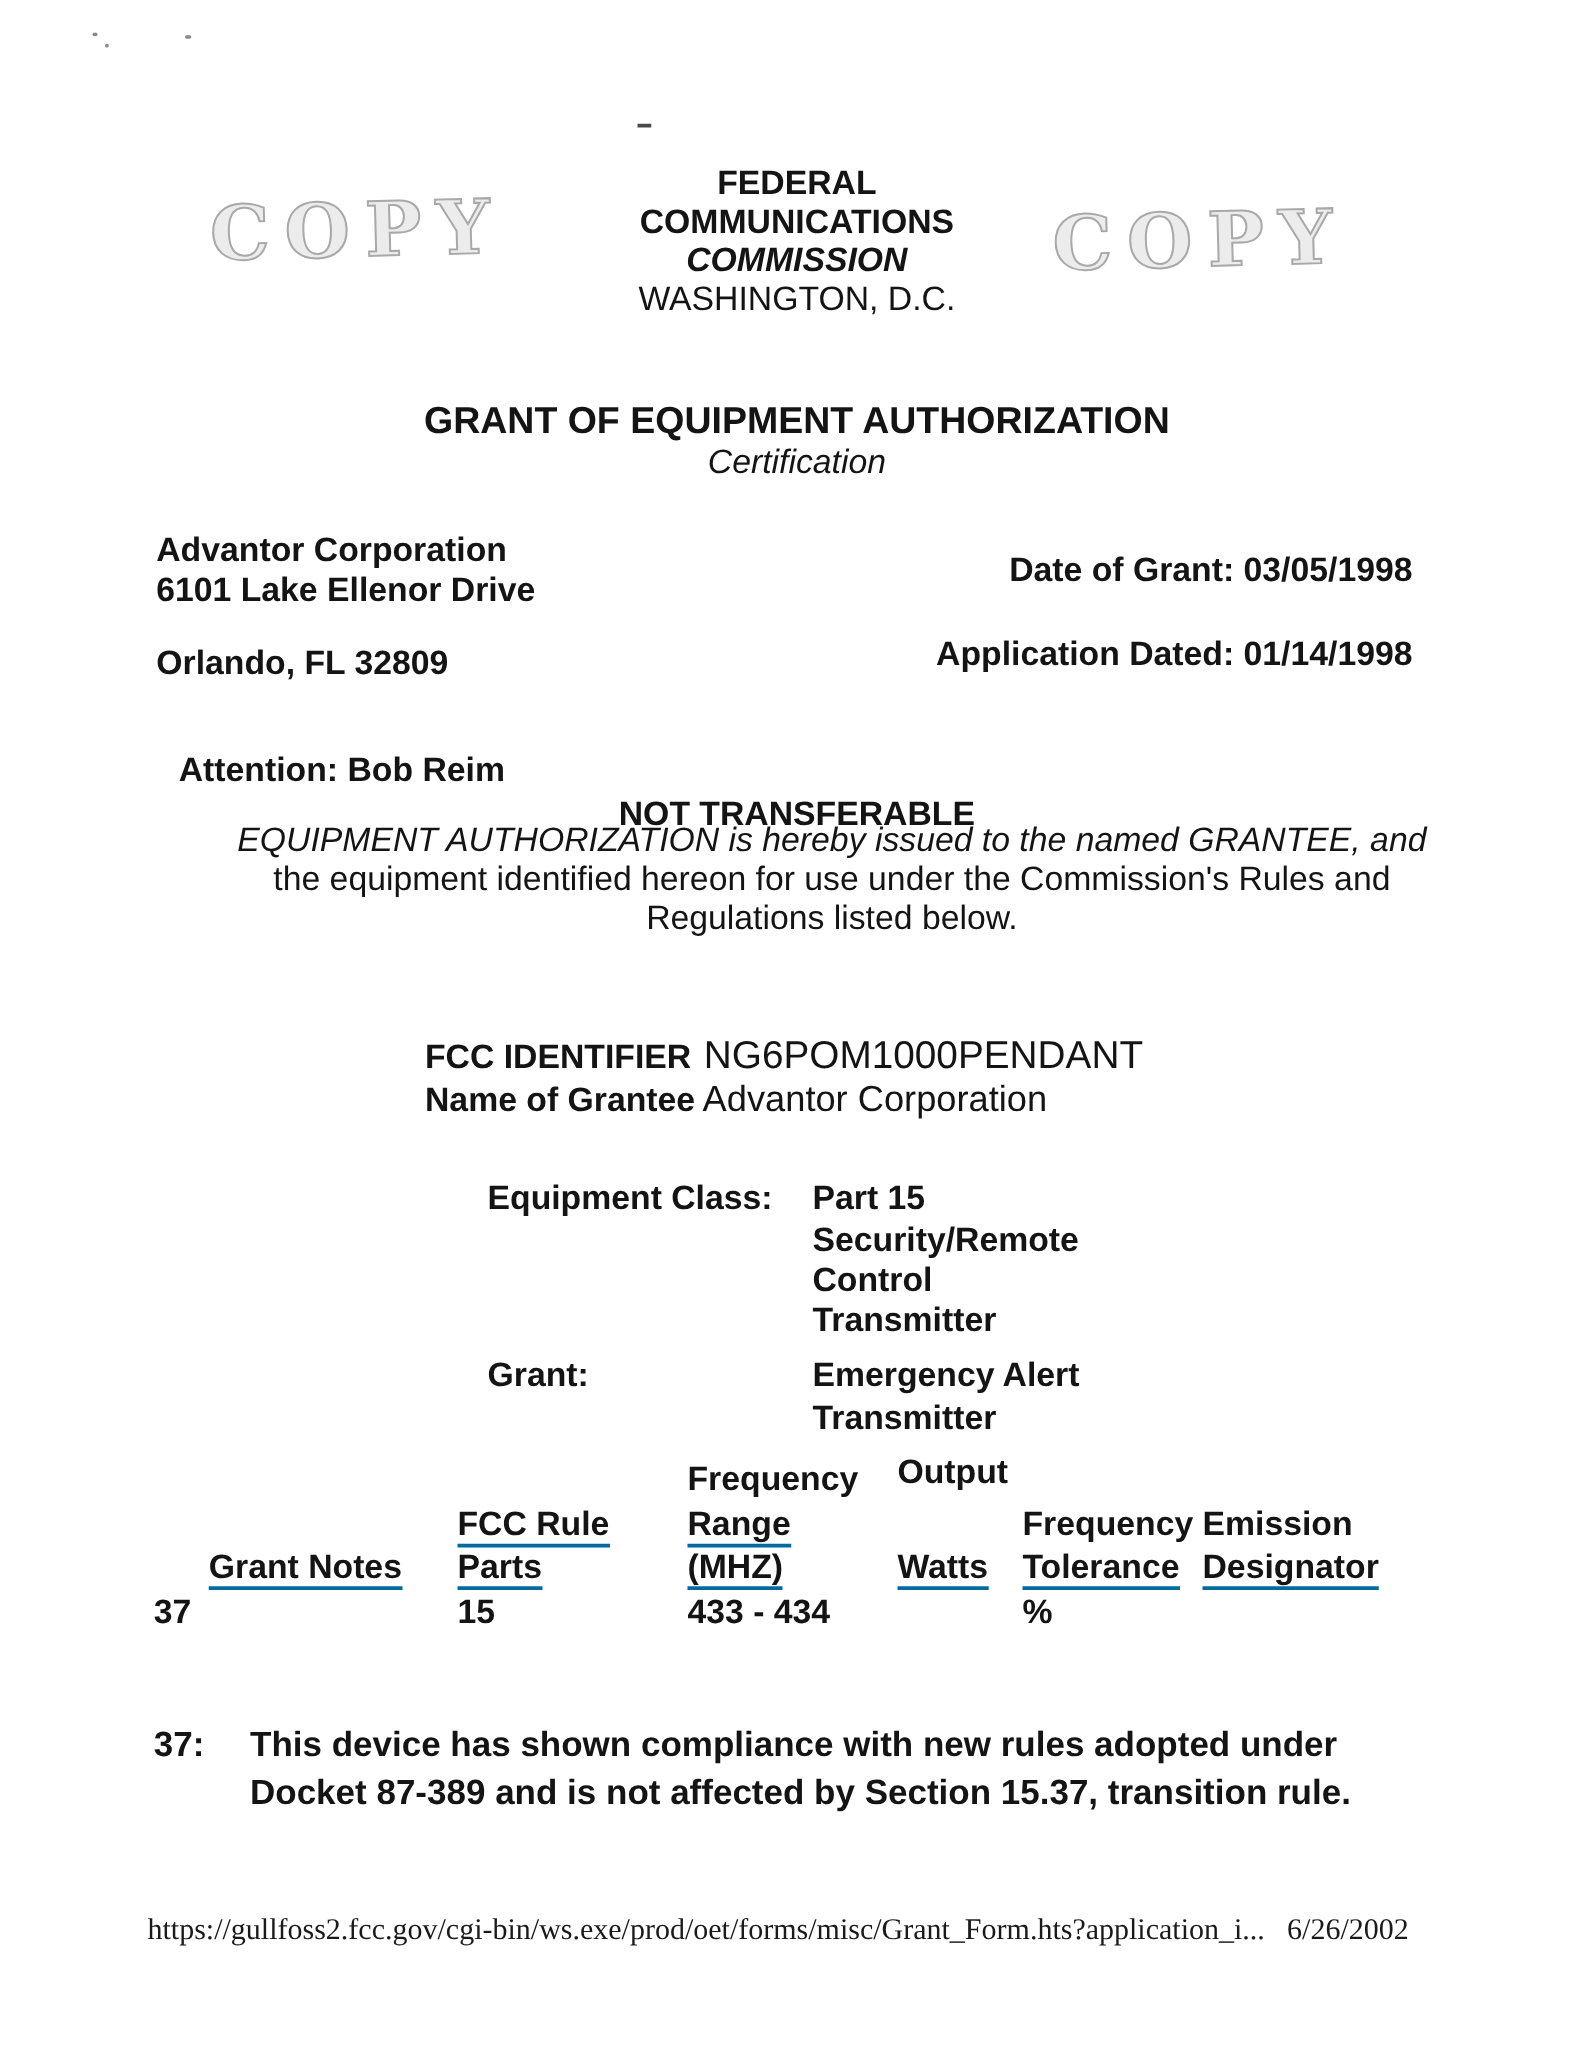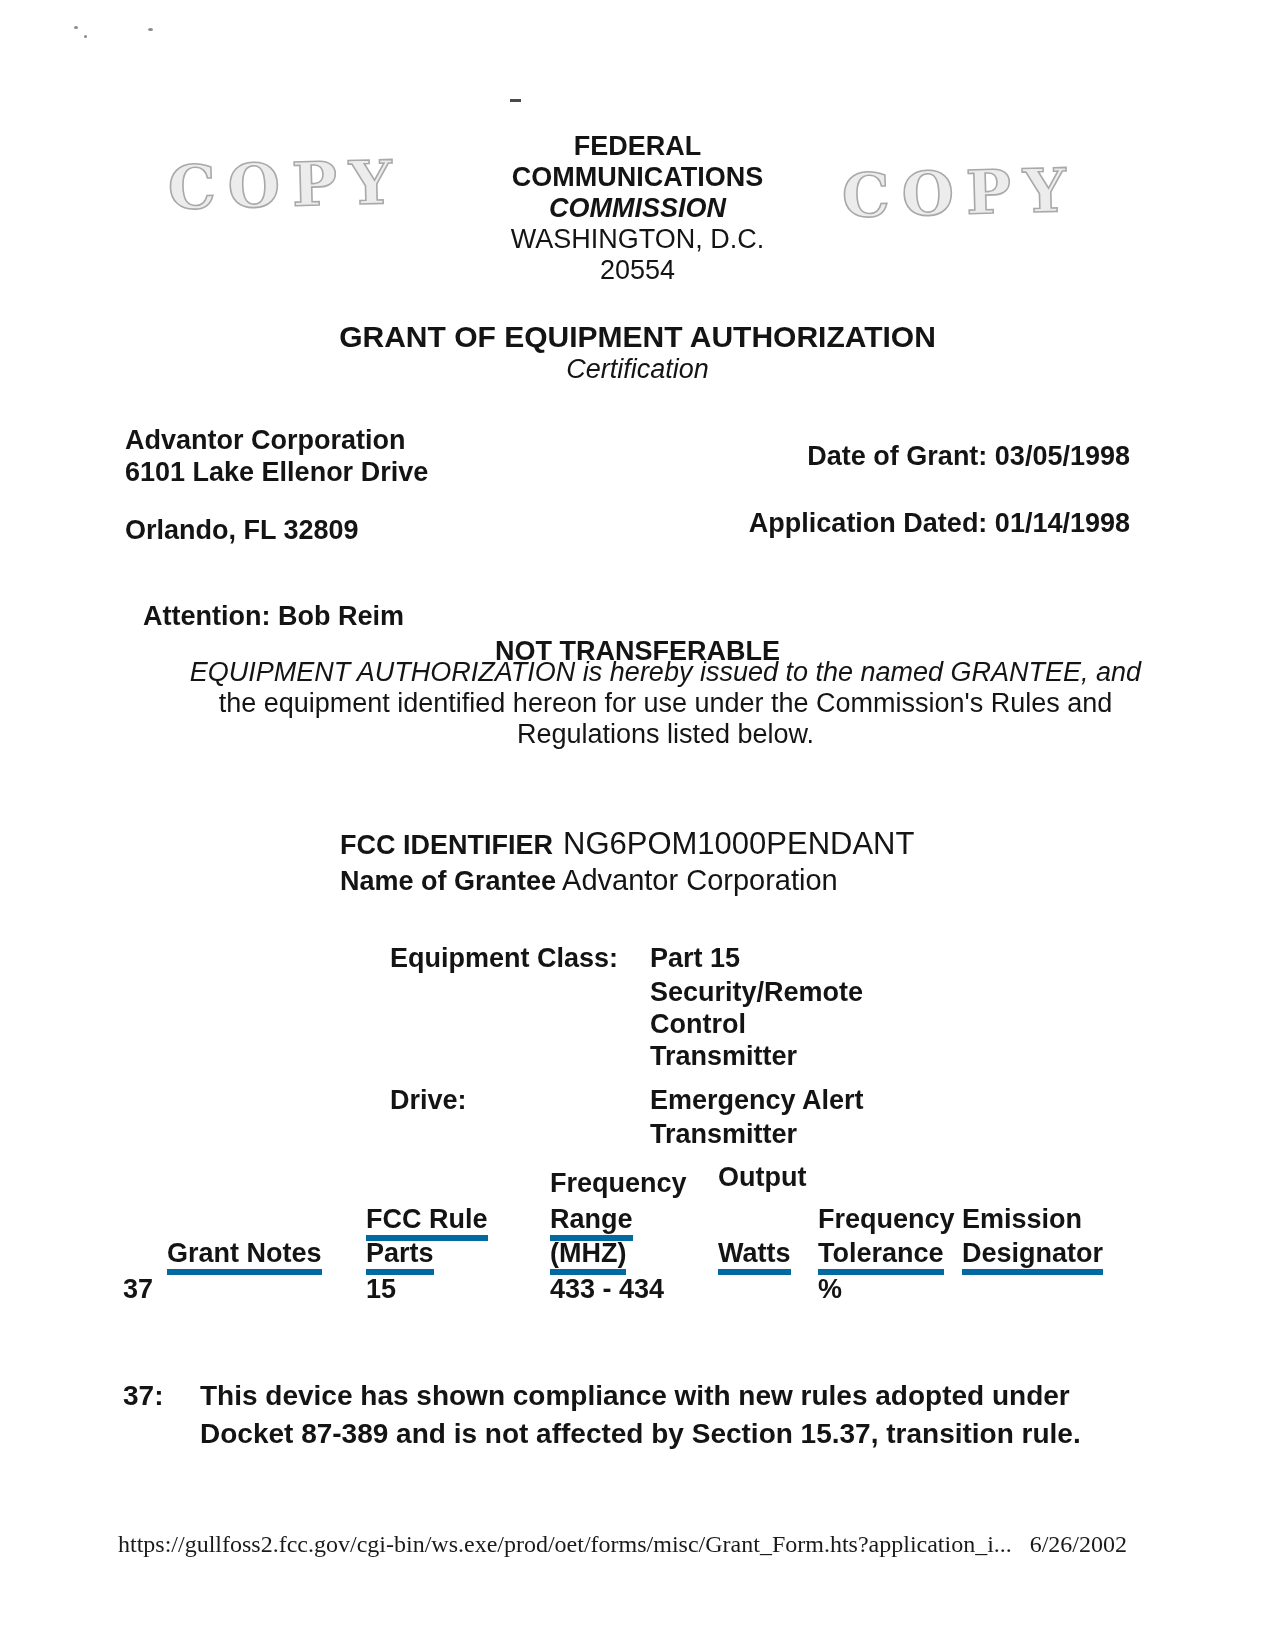--- a/index.html
+++ b/index.html
@@ -25,21 +25,21 @@
   .copy{
     font-family:"DejaVu Serif","Liberation Serif",serif;
     font-size:60px;font-weight:bold;letter-spacing:12px;
     color:rgba(170,170,170,0.22);
     -webkit-text-stroke:1.6px #a9a9a9;
     transform:rotate(-1.5deg);
   }
   
   .tc{position:absolute;font-size:27px;font-weight:bold;line-height:30px;}
   .tc span{display:inline-block;}
-  .u{border-bottom:6px solid #0369a1;padding-bottom:1px;}
+  .u{border-bottom:3px solid #0369a1;padding-bottom:1px;}
   .ctr{text-align:left;}
   
   .speck{position:absolute;background:#8a8a8a;border-radius:50%;}
   .dash{position:absolute;background:#4a4a4a;}
   .footer-row{
     position:absolute;left:118px;right:148px;top:1531px;
     display:flex;justify-content:space-between;
     font-family:"Liberation Serif","DejaVu Serif",serif;
     font-size:24px;color:#1a1a1a;
   }
@@ -56,21 +56,20 @@
   <div class="dash" style="left:510px;top:99px;width:11px;height:3px;"></div>
 
   <div class="abs copy" style="left:168px;top:150px;">COPY</div>
   <div class="abs copy" style="left:842px;top:158px;">COPY</div>
 
   <div class="abs center hdr" style="top:131px;">
     <div class="b">FEDERAL</div>
     <div class="b">COMMUNICATIONS</div>
     <div class="b i">COMMISSION</div>
     <div>WASHINGTON, D.C.</div>
-    <div>20554</div>
   </div>
 
   <div class="abs center b fs30" style="top:320px;">GRANT OF EQUIPMENT AUTHORIZATION</div>
   <div class="abs center fs27" style="top:354px;font-style:italic;">Certification</div>
 
   <div class="abs b fs27" style="left:125px;top:425px;">Advantor Corporation</div>
   <div class="abs b fs27" style="left:125px;top:457px;">6101 Lake Ellenor Drive</div>
   <div class="abs b fs27" style="left:125px;top:515px;">Orlando, FL 32809</div>
 
   <div class="abs b fs27" style="right:145px;top:441px;">Date of Grant: 03/05/1998</div>
@@ -92,21 +91,21 @@
   <div class="abs label-val" style="left:340px;top:864px;">
     <span class="b fs27">Name of Grantee</span>
     <span style="font-size:29px;margin-left:6px;">Advantor Corporation</span>
   </div>
 
   <div class="abs b fs27" style="left:390px;top:943px;">Equipment Class:</div>
   <div class="abs b fs27" style="left:650px;top:943px;">Part 15</div>
   <div class="abs b fs27" style="left:650px;top:977px;">Security/Remote</div>
   <div class="abs b fs27" style="left:650px;top:1009px;">Control</div>
   <div class="abs b fs27" style="left:650px;top:1041px;">Transmitter</div>
-  <div class="abs b fs27" style="left:390px;top:1085px;">Drive:</div>
+  <div class="abs b fs27" style="left:390px;top:1085px;">Grant:</div>
   <div class="abs b fs27" style="left:650px;top:1085px;">Emergency Alert</div>
   <div class="abs b fs27" style="left:650px;top:1119px;">Transmitter</div>
 
   <div class="tc ctr" style="left:550px;top:1168px;width:165px;">
     <span>Frequency</span>
   </div>
   <div class="tc ctr" style="left:718px;top:1162px;width:105px;">
     <span>Output</span>
   </div>
 

